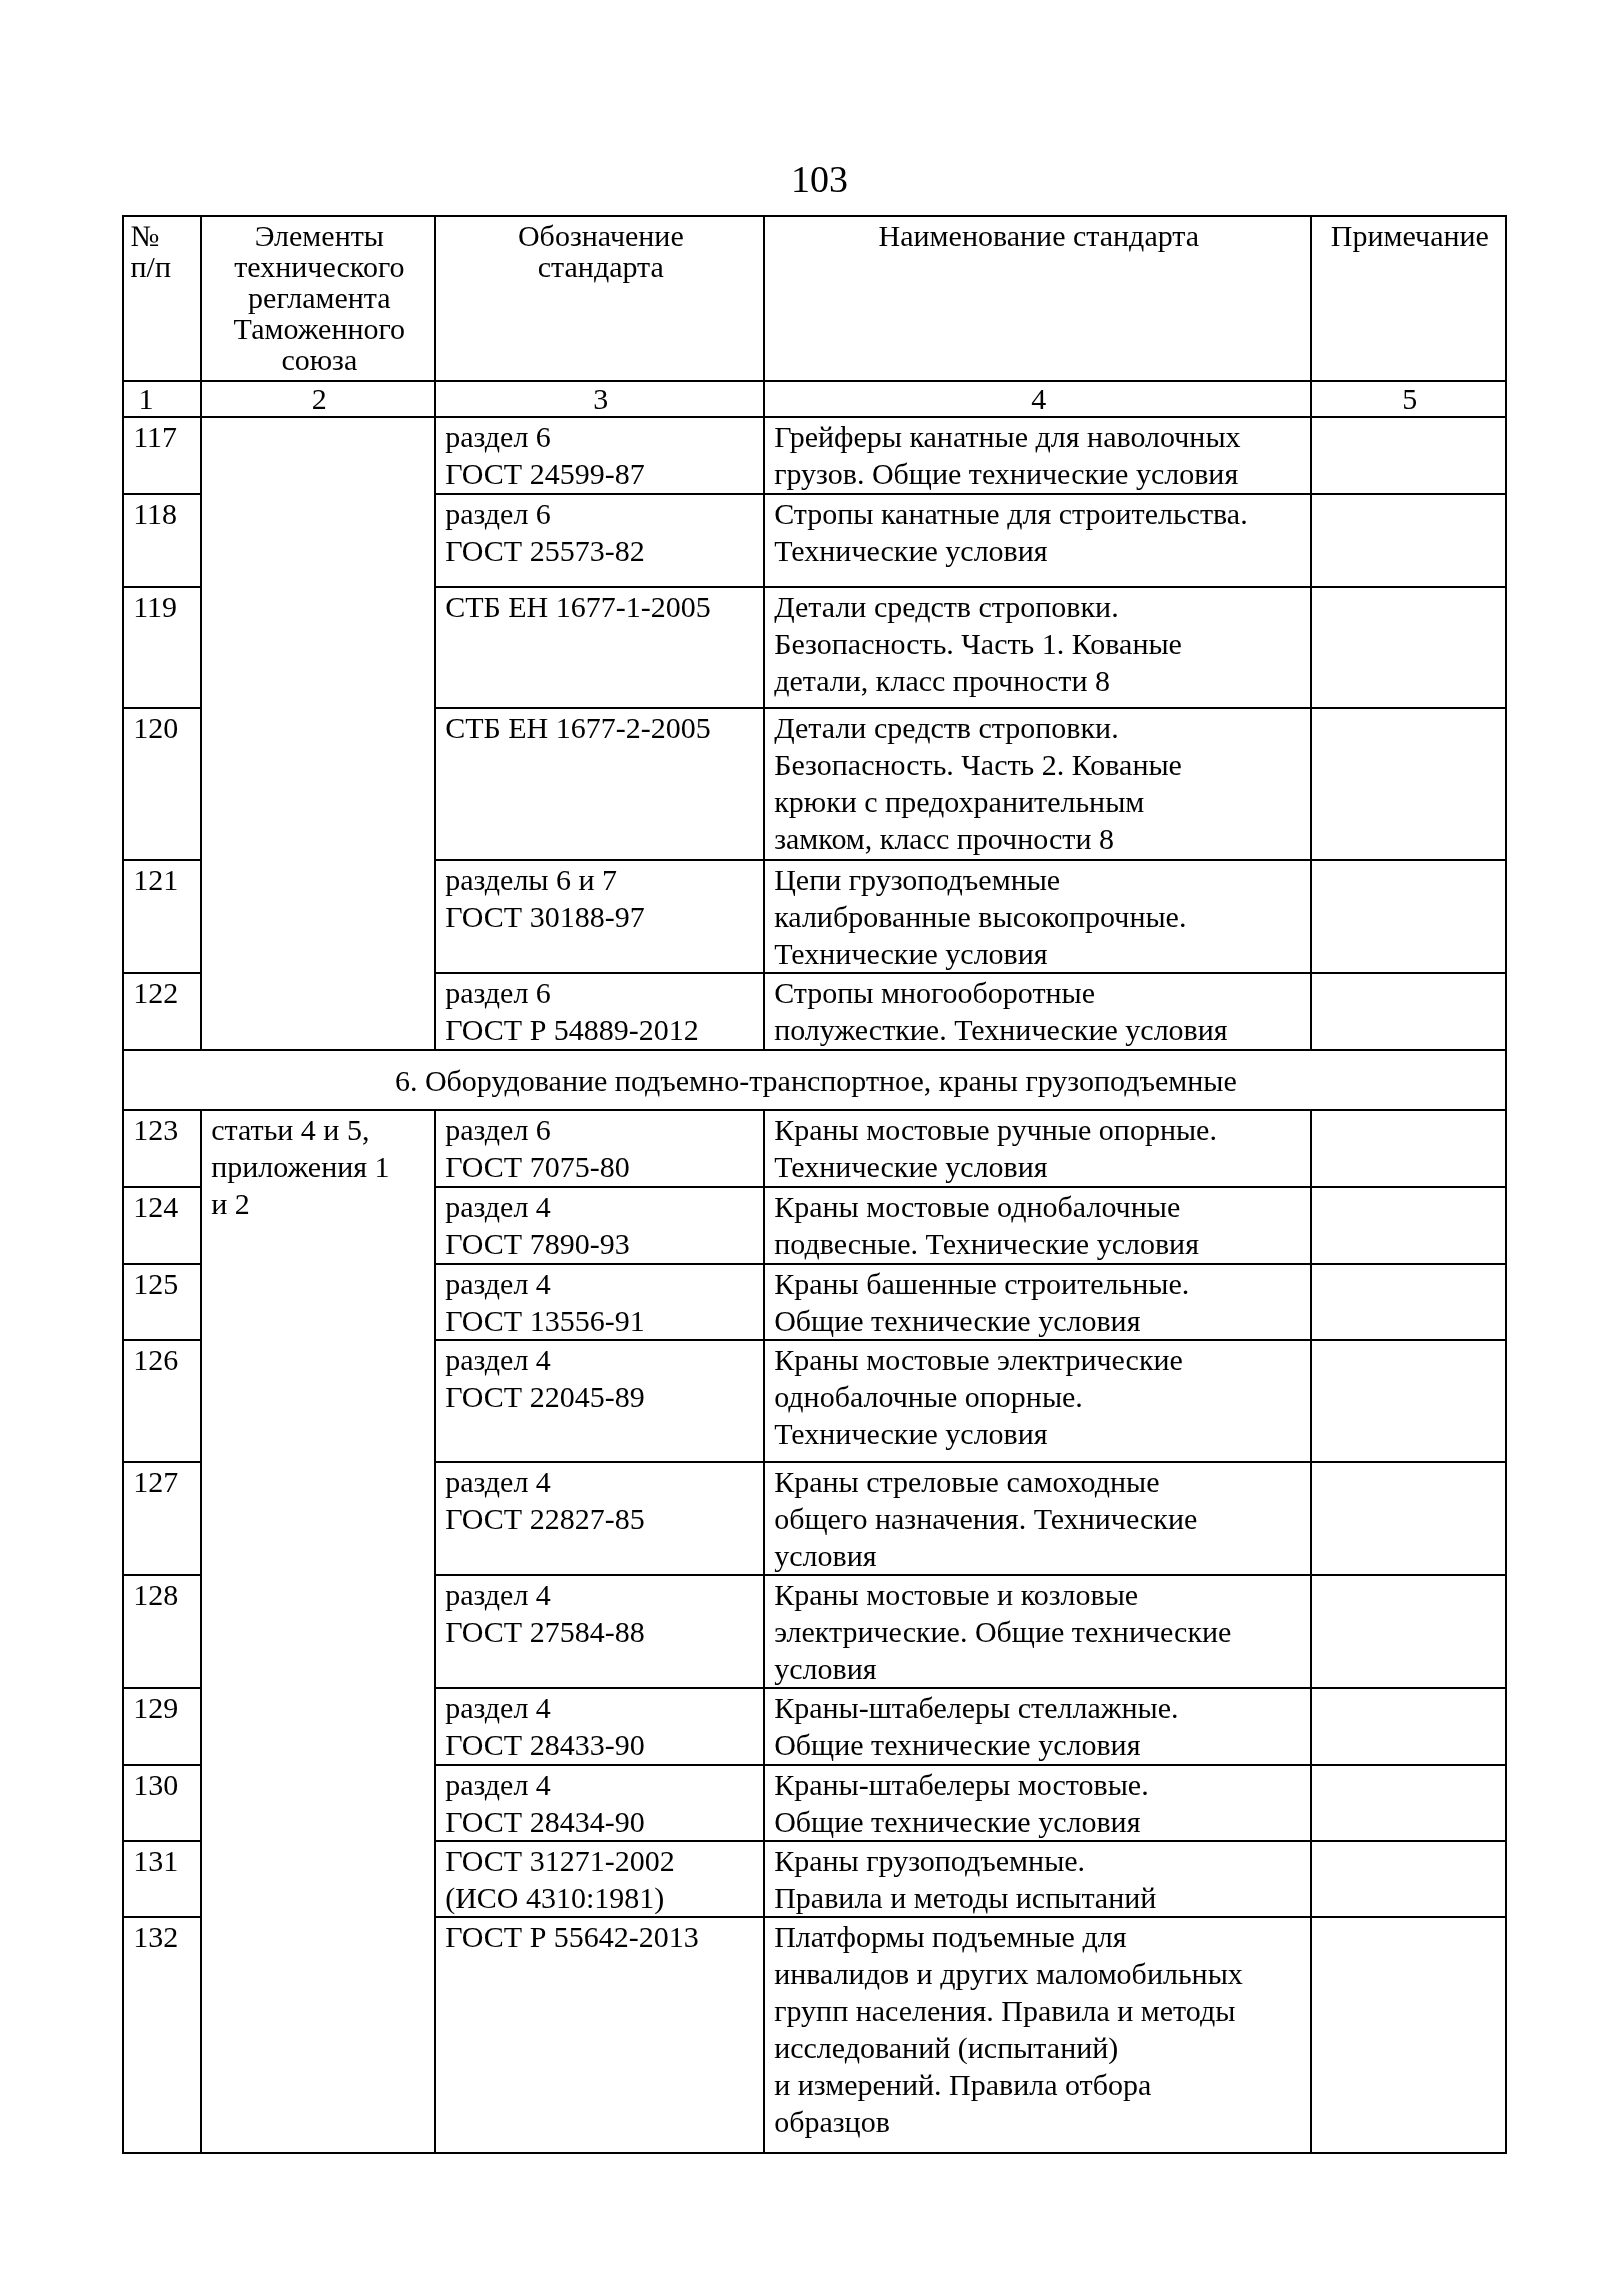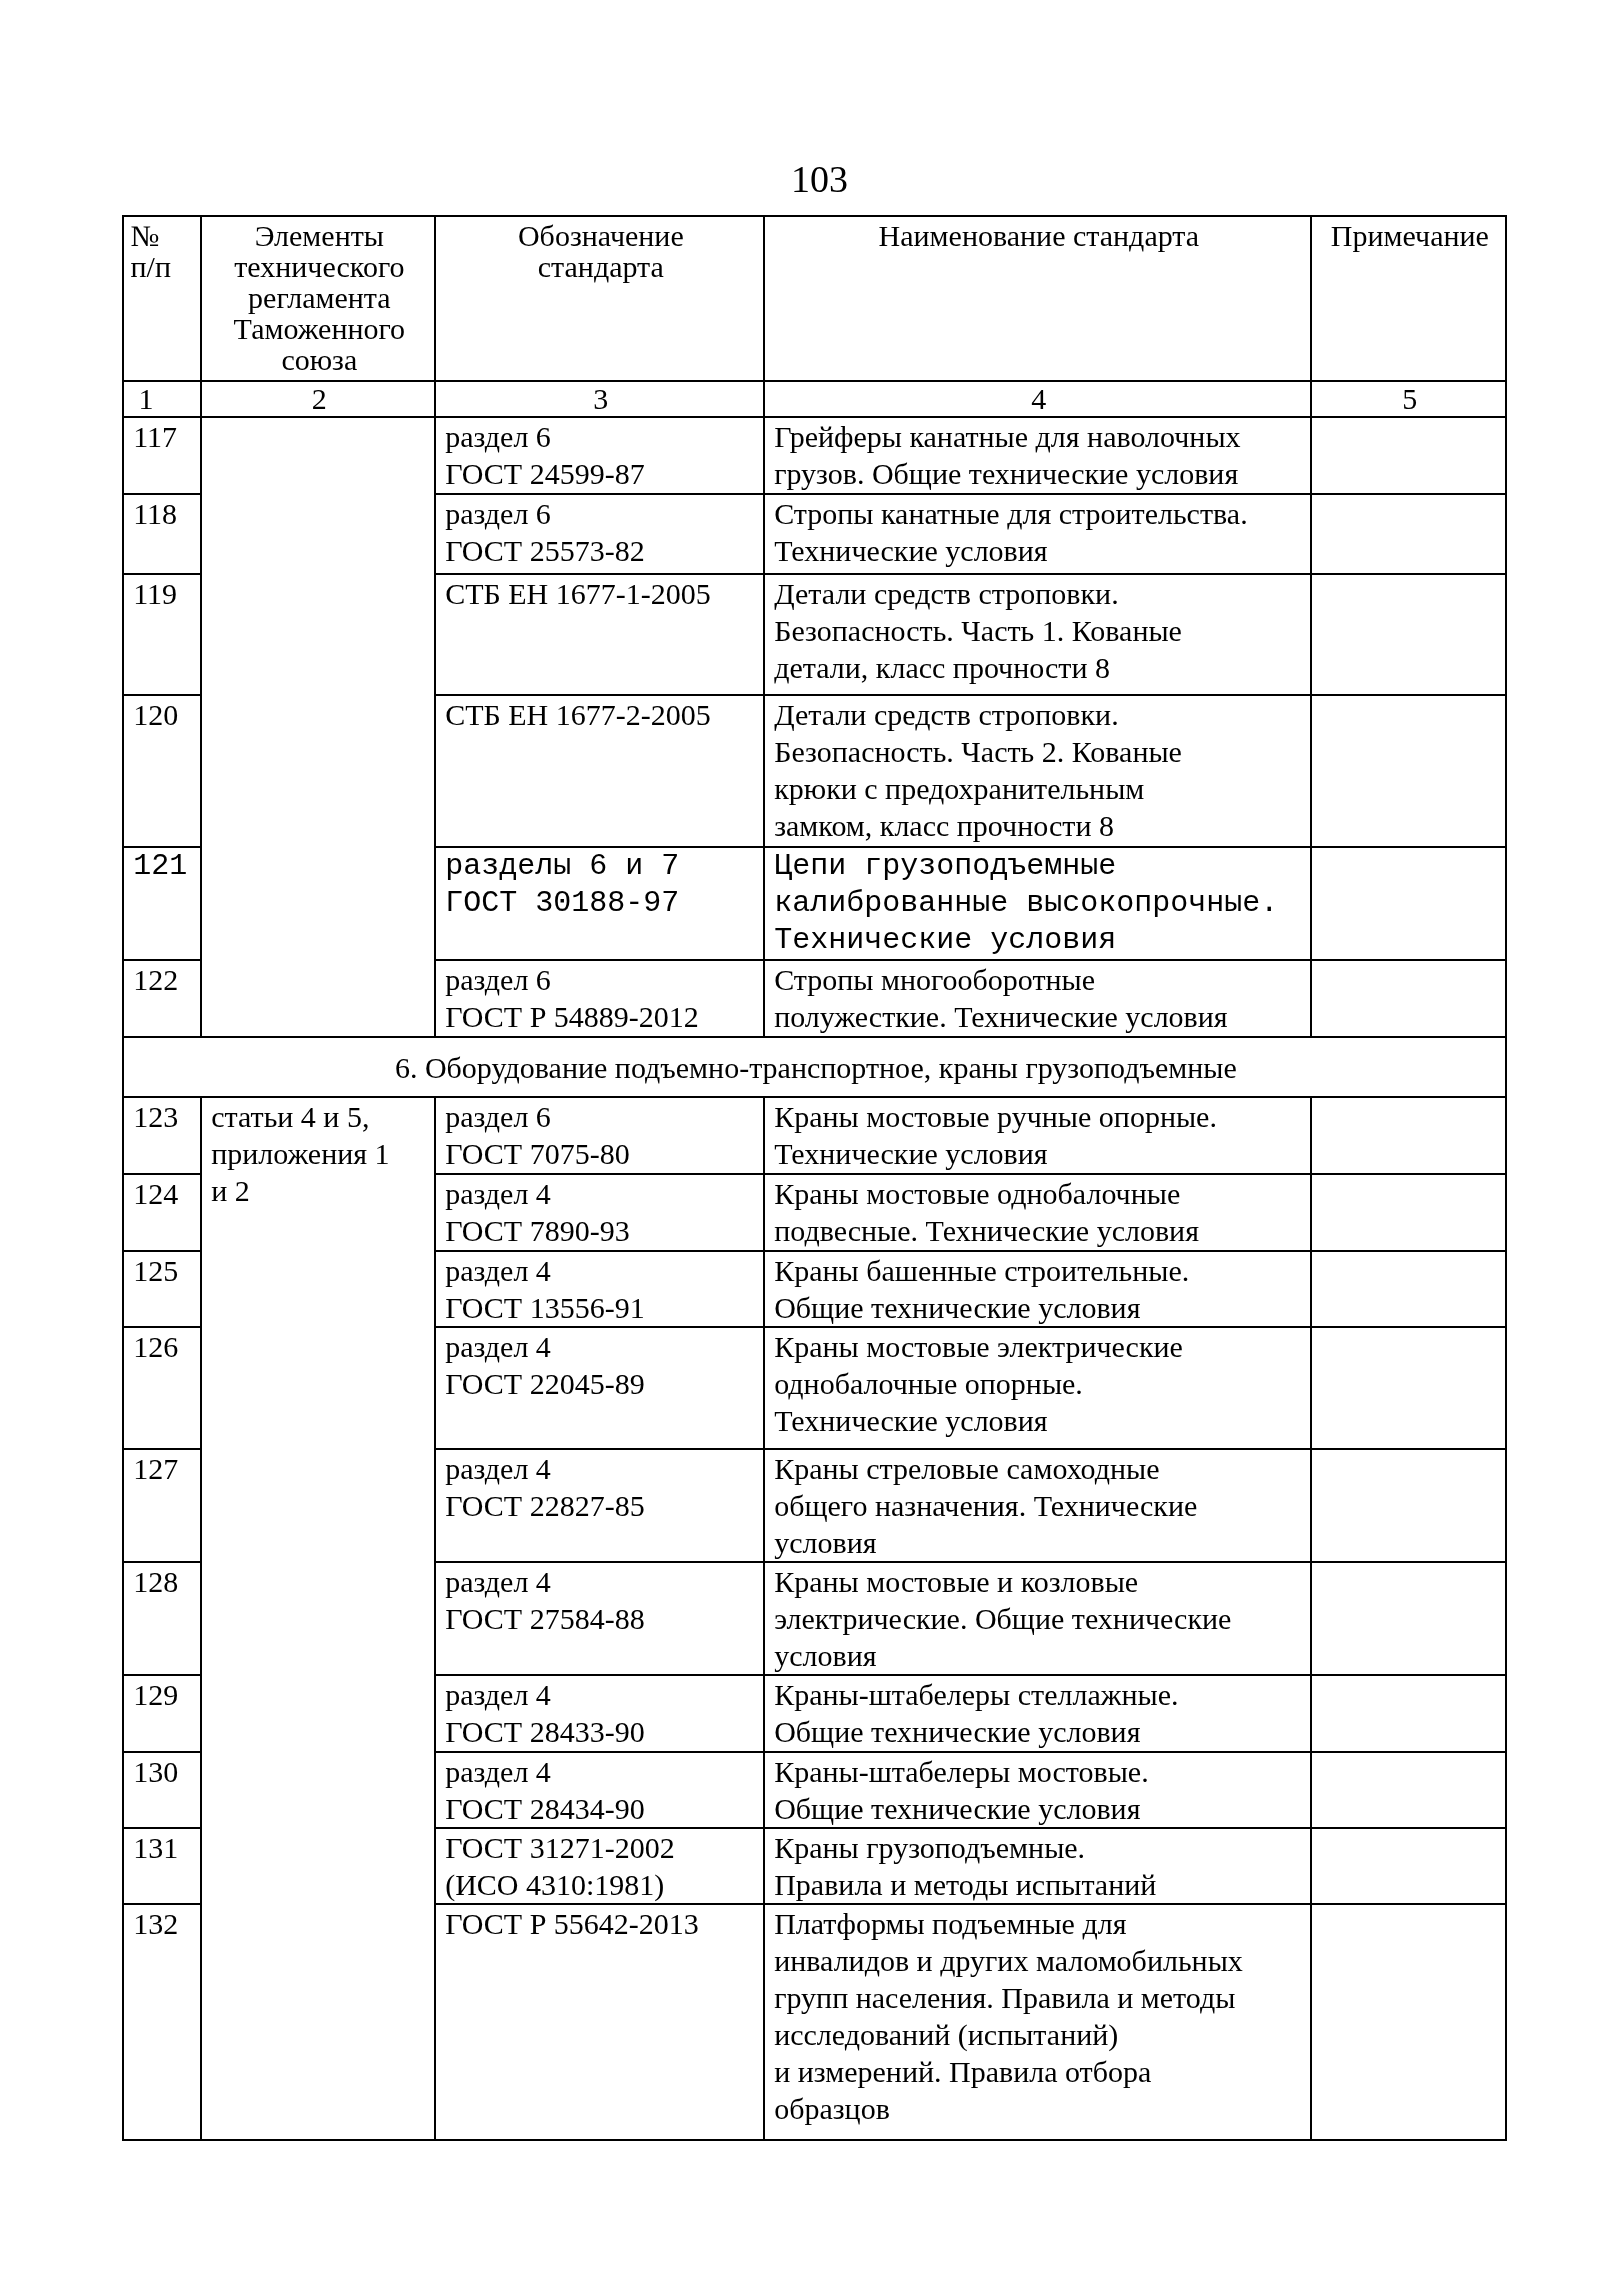--- a/index.html
+++ b/index.html
@@ -77,21 +77,21 @@
         <td class="cell">
           <span class="ln">раздел 6</span>
           <span class="ln">ГОСТ 24599-87</span>
         </td>
         <td class="cell">
           <span class="ln">Грейферы канатные для наволочных</span>
           <span class="ln">грузов. Общие технические условия</span>
         </td>
         <td class="cell"></td>
       </tr>
-      <tr style="height: 80px;">
+      <tr style="height: 93px;">
         <td class="num">118</td>
         <td class="cell">
           <span class="ln">раздел 6</span>
           <span class="ln">ГОСТ 25573-82</span>
         </td>
         <td class="cell">
           <span class="ln">Стропы канатные для строительства.</span>
           <span class="ln">Технические условия</span>
         </td>
         <td class="cell"></td>
@@ -114,21 +114,21 @@
           <span class="ln">СТБ ЕН 1677-2-2005</span>
         </td>
         <td class="cell">
           <span class="ln">Детали средств строповки.</span>
           <span class="ln">Безопасность. Часть 2. Кованые</span>
           <span class="ln">крюки с предохранительным</span>
           <span class="ln">замком, класс прочности 8</span>
         </td>
         <td class="cell"></td>
       </tr>
-      <tr style="height: 111px; font-family: Liberation Mono, monospace;">
+      <tr style="height: 111px;">
         <td class="num">121</td>
         <td class="cell">
           <span class="ln">разделы 6 и 7</span>
           <span class="ln">ГОСТ 30188-97</span>
         </td>
         <td class="cell">
           <span class="ln">Цепи грузоподъемные</span>
           <span class="ln">калиброванные  высокопрочные.</span>
           <span class="ln">Технические условия</span>
         </td>

